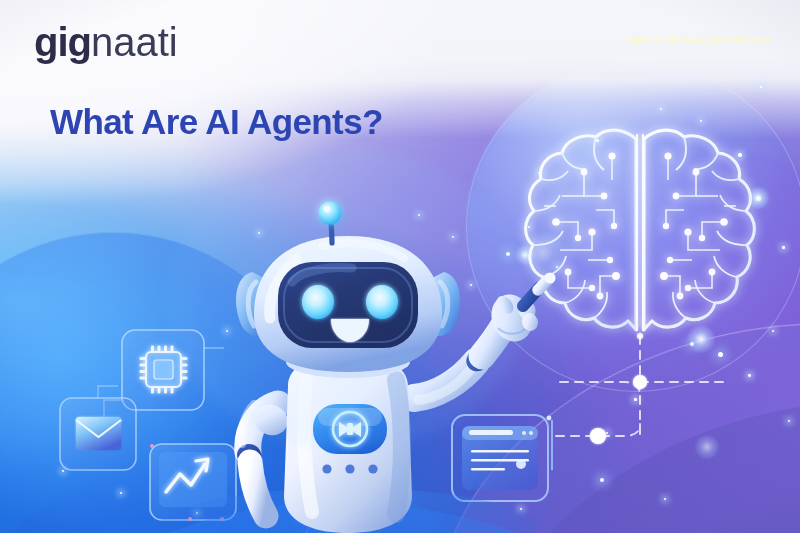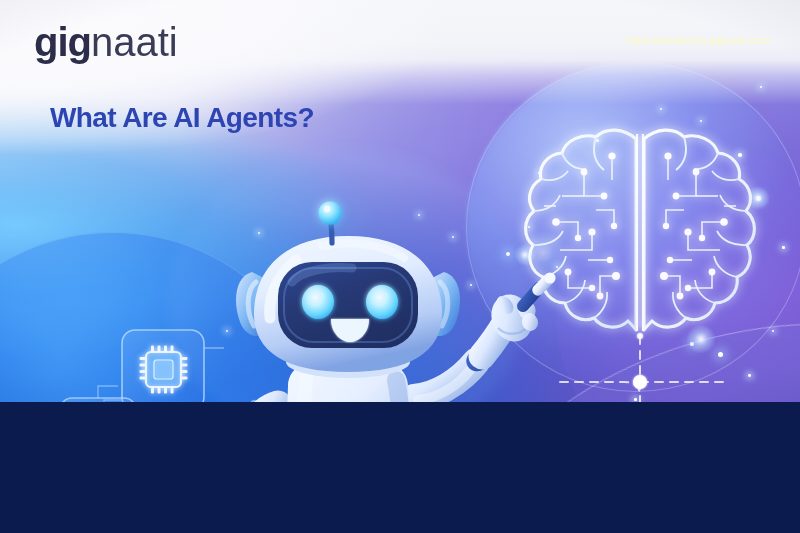--- a/index.html
+++ b/index.html
@@ -5,21 +5,21 @@
 <style>
   * { margin:0; padding:0; box-sizing:border-box; }
   html, body {
     width:800px; height:533px; overflow:hidden;
     font-family:"Liberation Sans", sans-serif;
     background:#0b1b4d;
   }
 
   #banner {
     position:relative;
-    width:800px; height:402px;
+    width:800px; height:533px;
     overflow:hidden;
     background:#5a54c8;
   }
 
   
   .bg { position:absolute; inset:0; }
 
   .bg-base {
     background:
       radial-gradient(120% 95% at 0% 100%,   #1c6fe0 0%, #1c6fe0 18%, rgba(28,111,224,0) 58%),
@@ -136,21 +136,21 @@
   #logo .naati{ font-weight:400; color:#3a3c57; letter-spacing:0px; }
 
   #site-url {
     position:absolute; right:30px; top:35px;
     font-size:10px; color:#fef9c3; font-weight:400;
     letter-spacing:0.1px; white-space:nowrap;
   }
 
   #headline {
     position:absolute; left:50px; top:103px;
-    font-size:28px; font-weight:700; color:#2d45b3;
+    font-size:35px; font-weight:700; color:#2d45b3;
     letter-spacing:-0.6px; line-height:1.06; white-space:nowrap;
   }
   #subhead {
     position:absolute; left:50px; top:159px;
     font-size:23px; font-weight:400; color:#3c3f58;
     letter-spacing:-0.2px; white-space:nowrap;
   }
 
   
   .art { position:absolute; inset:0; }

